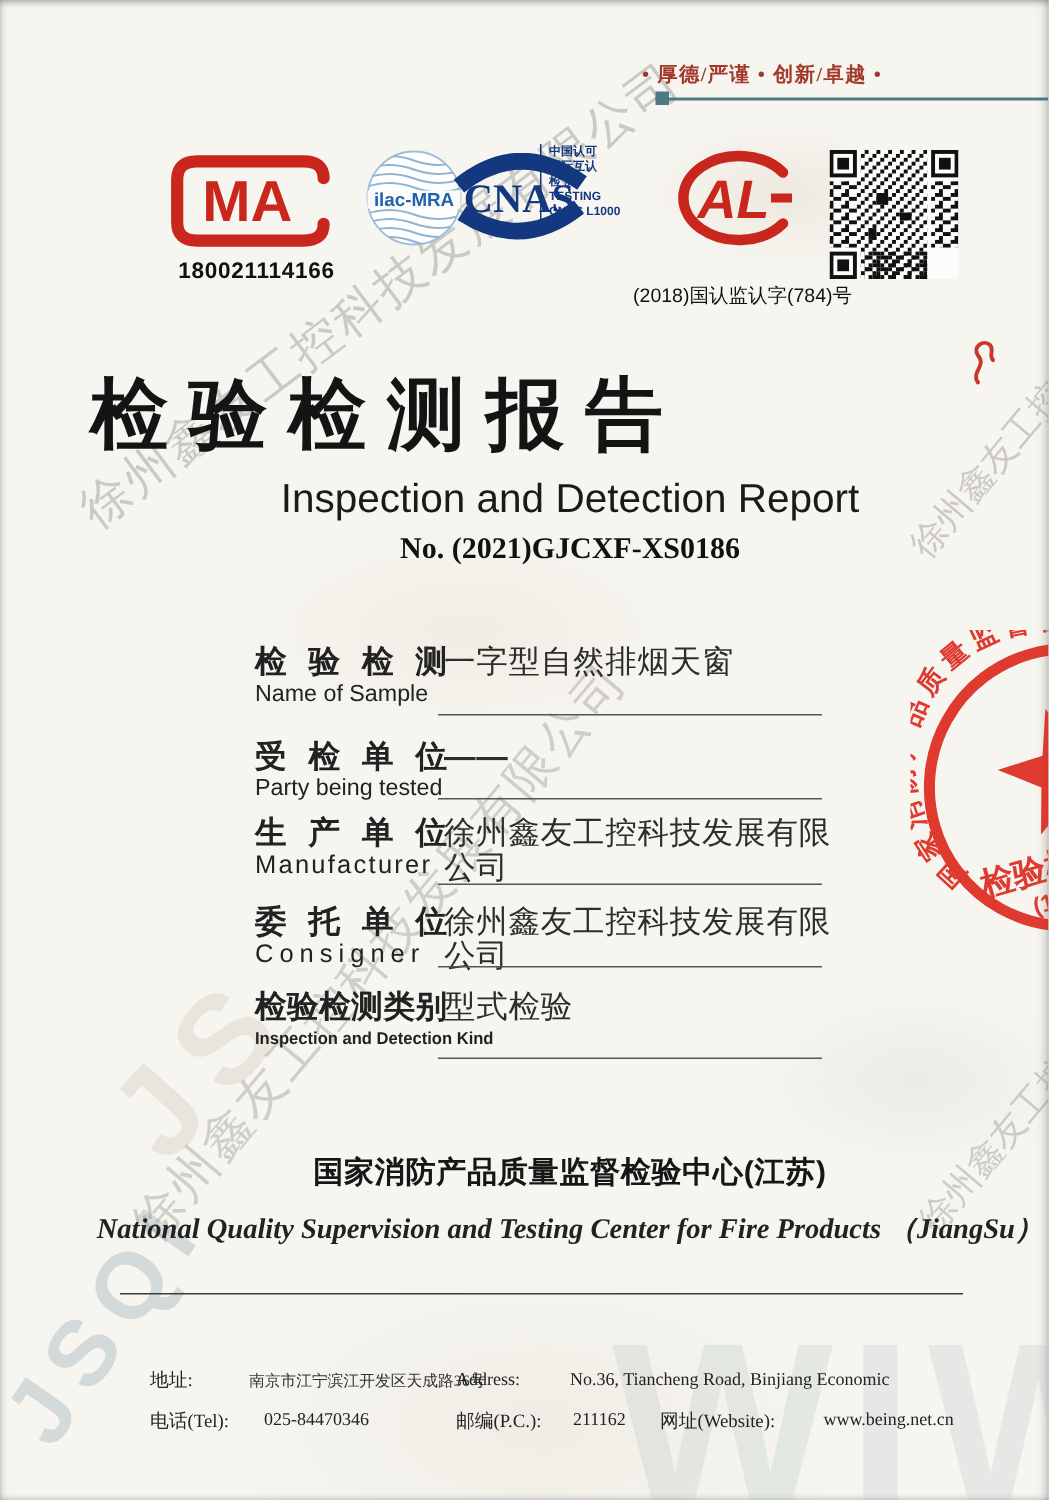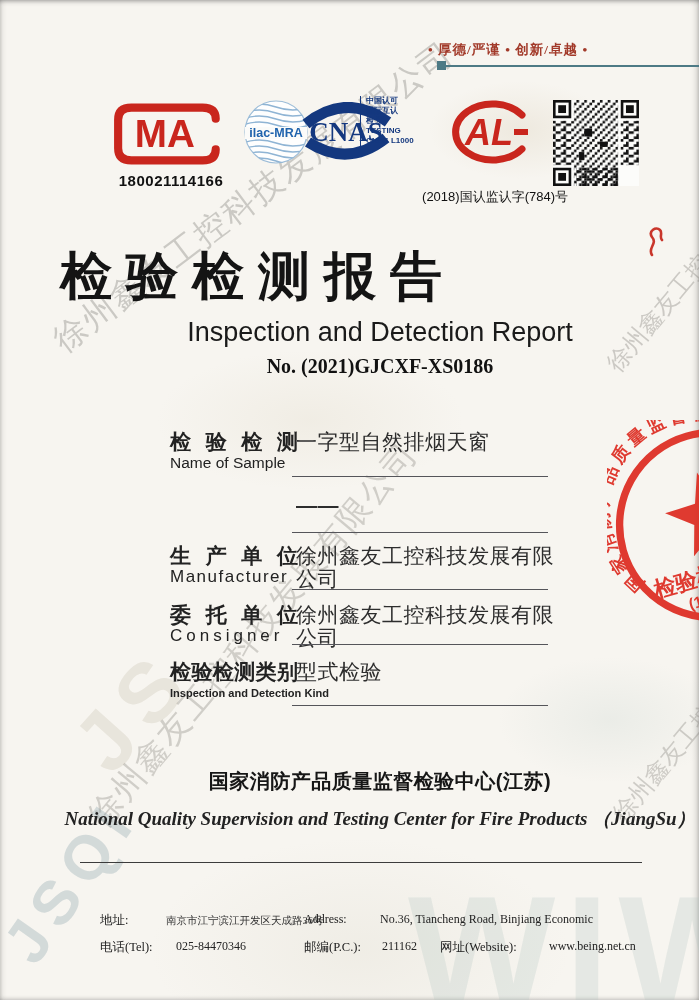--- a/index.html
+++ b/index.html
@@ -186,20 +186,24 @@
     <div class="frow r1">
       <div class="lab">
         <span class="lab-zh">检验检测</span>
         <span class="lab-en">Name of Sample</span>
       </div>
       <div class="val">一字型自然排烟天窗</div>
       <div class="uline"></div>
     </div>
 
     <div class="frow r2">
+      <div class="lab">
+        <span class="lab-zh">受检单位</span>
+        <span class="lab-en">Party being tested</span>
+      </div>
       <div class="val dash-val">——</div>
       <div class="uline"></div>
     </div>
 
     <div class="frow r3">
       <div class="lab">
         <span class="lab-zh">生产单位</span>
         <span class="lab-en en-2">Manufacturer</span>
       </div>
       <div class="val">徐州鑫友工控科技发展有限公司</div>

